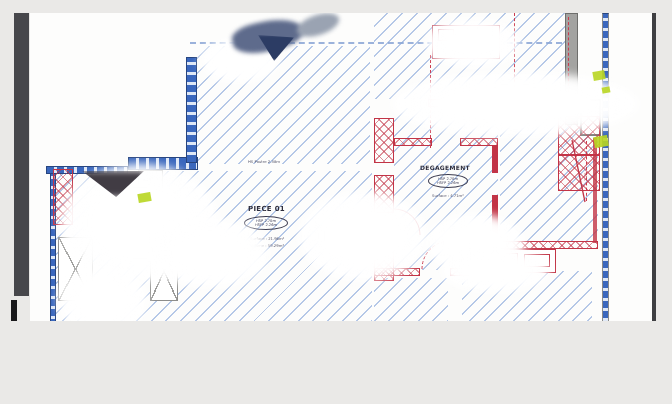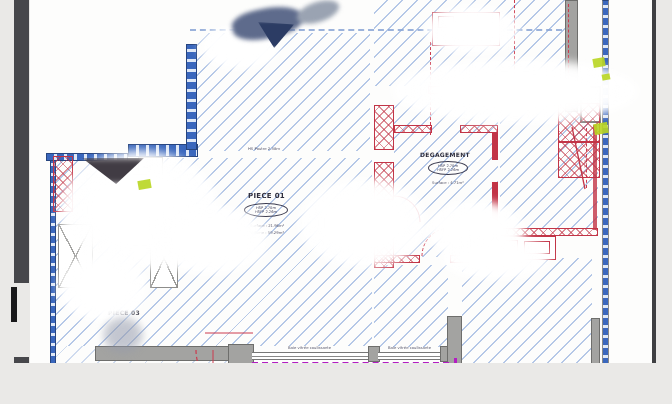--- a/index.html
+++ b/index.html
@@ -1,16 +1,16 @@
 <!DOCTYPE html>
 <html><head>
 <meta charset="utf-8">
 <style>
   html,body{margin:0;padding:0;background:#eae9e7;font-family:"DejaVu Sans",sans-serif;}
-  #screen{position:relative;width:672px;height:363px;overflow:hidden;background:#eae9e7;}
+  #screen{position:relative;width:672px;height:308px;overflow:hidden;background:#eae9e7;margin-top:13px;}
   #screen *{box-sizing:border-box;}
   .abs{position:absolute;}
   
   .page{left:30px;top:0;width:623px;height:404px;background:#fdfdfc;z-index:0;}
   .bar{background:#47474b;z-index:10;}
   .tick{background:#19191b;z-index:11;}
   .rline{background:#3f3f42;z-index:10;}
   
   .hatch{background:repeating-linear-gradient(135deg,rgba(122,156,214,0) 0 9px,rgba(122,156,214,.55) 9px 10.4px);z-index:1;}
   .hatch-light{background:repeating-linear-gradient(135deg,rgba(122,156,214,0) 0 10px,rgba(122,156,214,.35) 10px 11.2px);z-index:1;}

